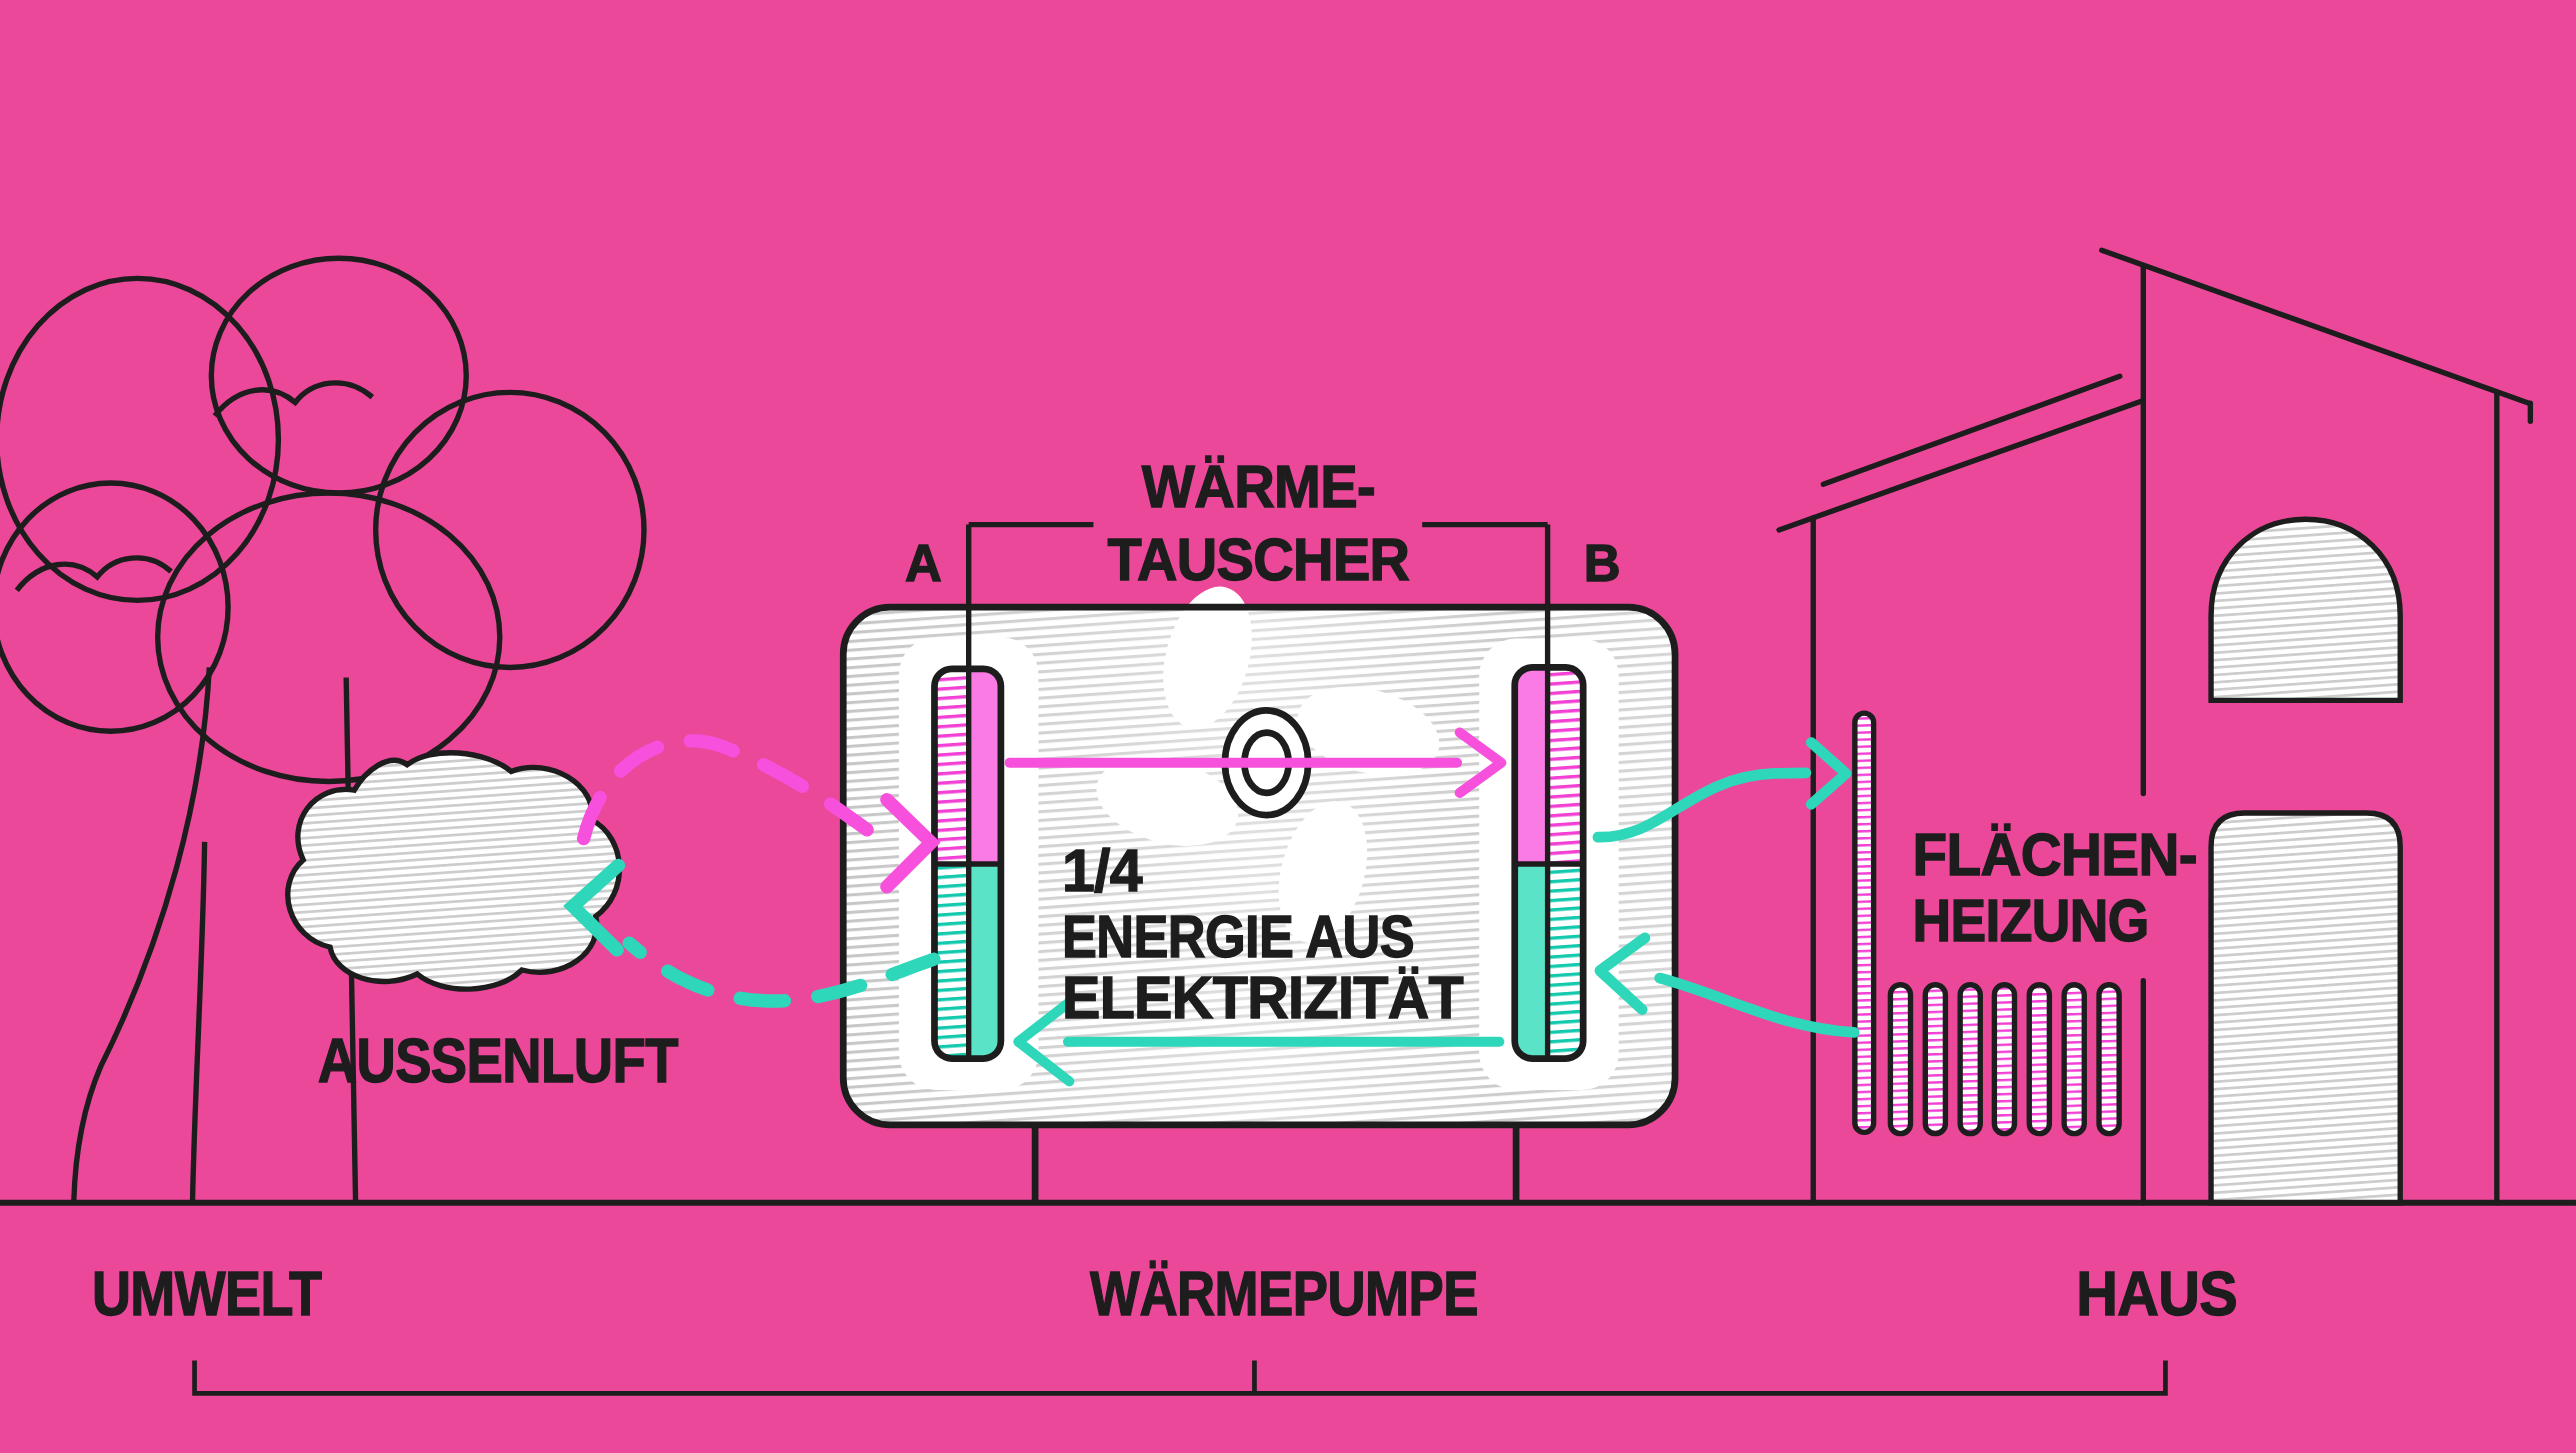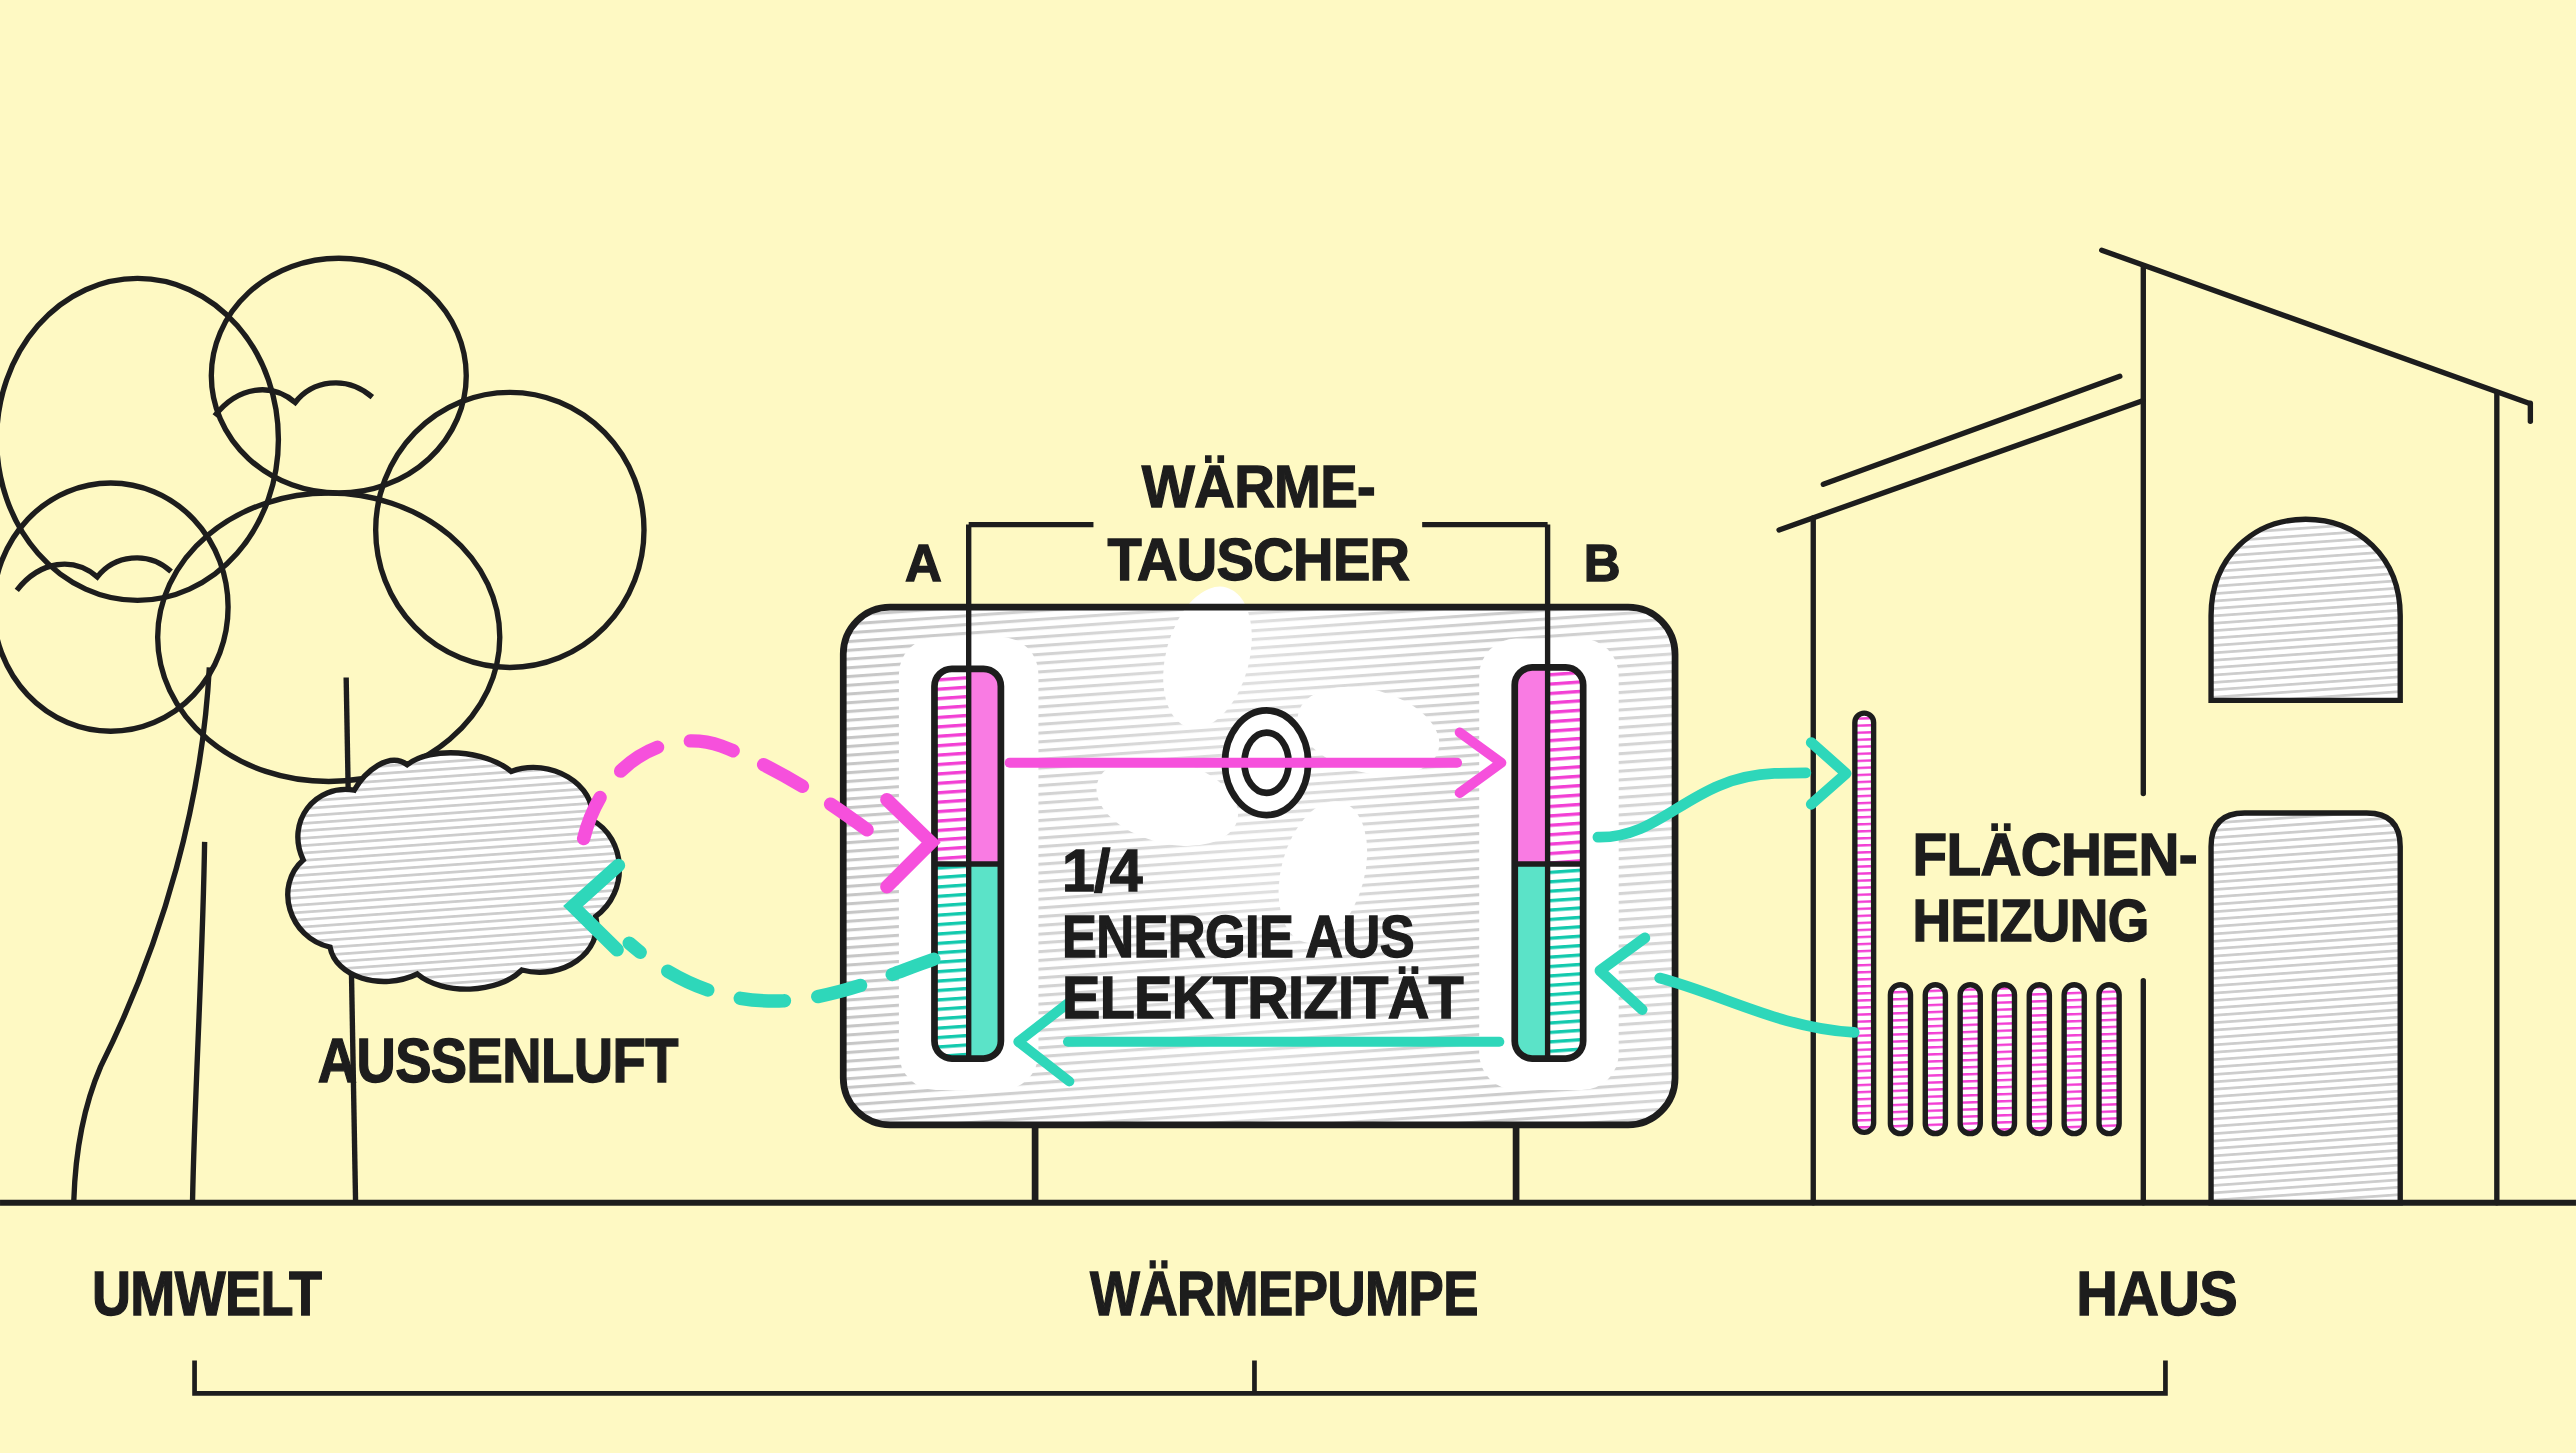--- a/index.html
+++ b/index.html
@@ -1,16 +1,16 @@
 <!DOCTYPE html>
 <html style="font-size:10.7px"><head>
 <meta charset="utf-8">
 <style>
   html,body{margin:0;padding:0;background:#ffffff;}
-  .stage{width:2576px;height:1453px;position:relative;background:#fef9c3;overflow:hidden;}
+  .stage{width:2576px;height:1453px;position:relative;background:#ec4899;overflow:hidden;}
   svg{display:block;}
   text{font-family:"Liberation Sans","DejaVu Sans",sans-serif;font-weight:700;fill:#1d1d1d;
        stroke:#1d1d1d;stroke-width:2px;letter-spacing:-1px;}
   .ln{stroke:#1d1d1d;fill:none;}
 </style>
 </head>
 <body>
 
 <div class="stage">
 <svg width="2576" height="1453" viewBox="0 0 3840 2166" xmlns="http://www.w3.org/2000/svg">

